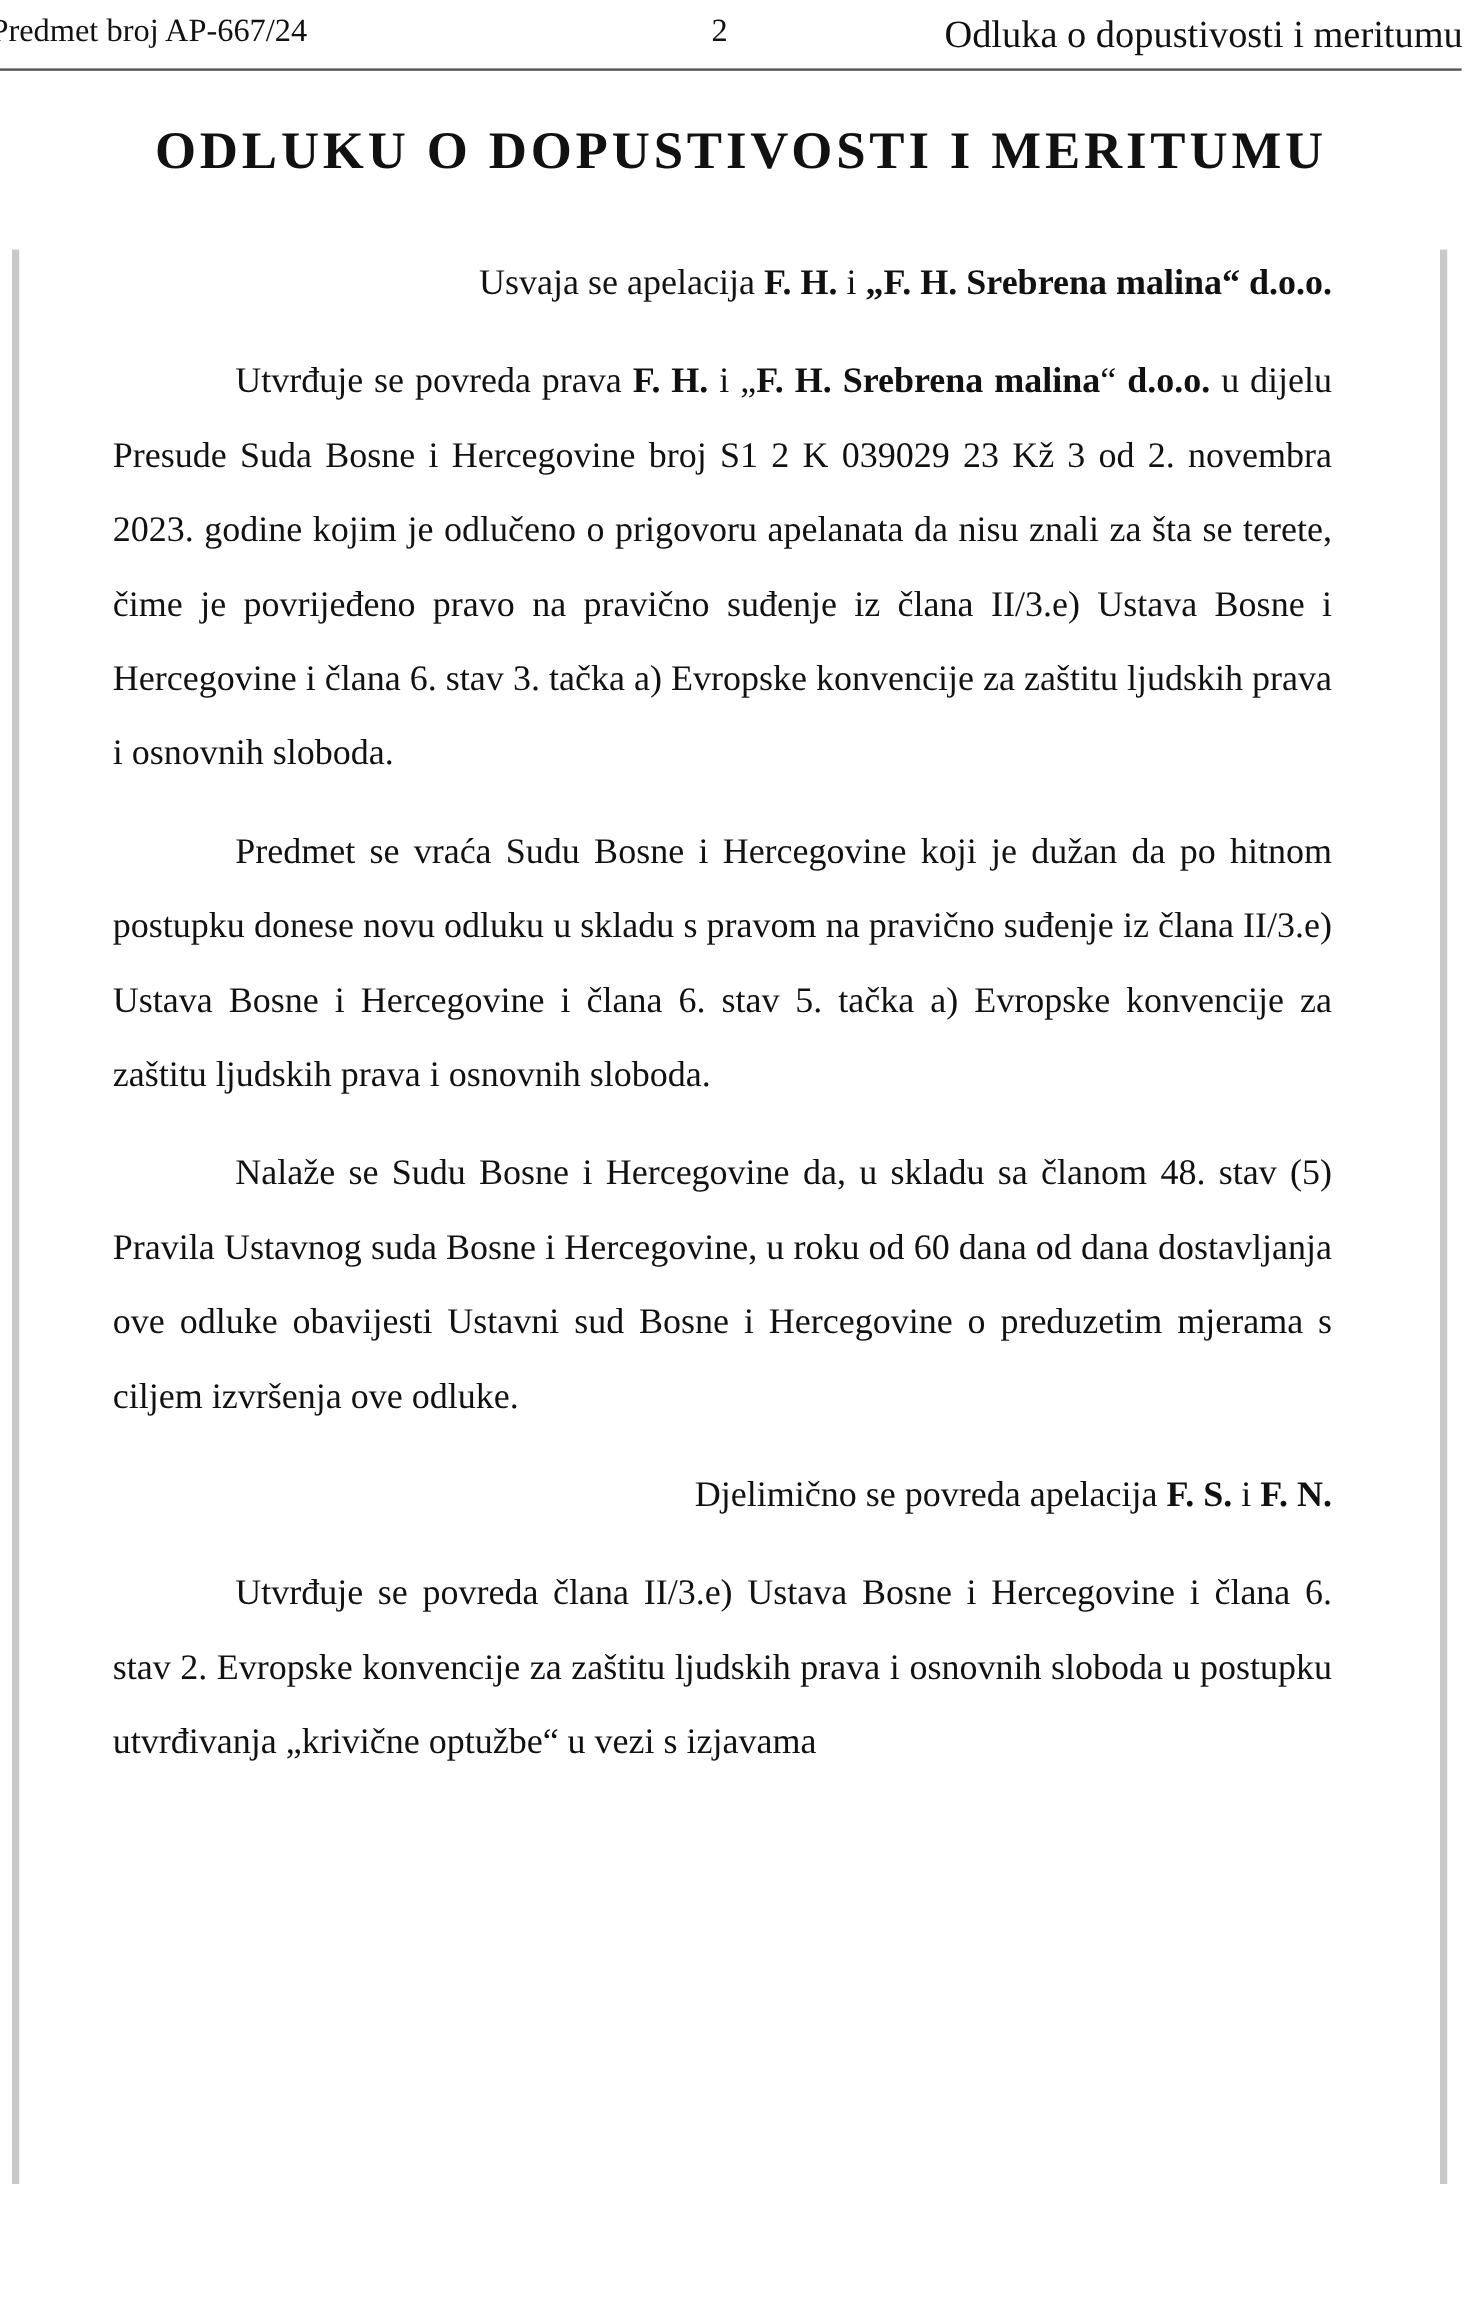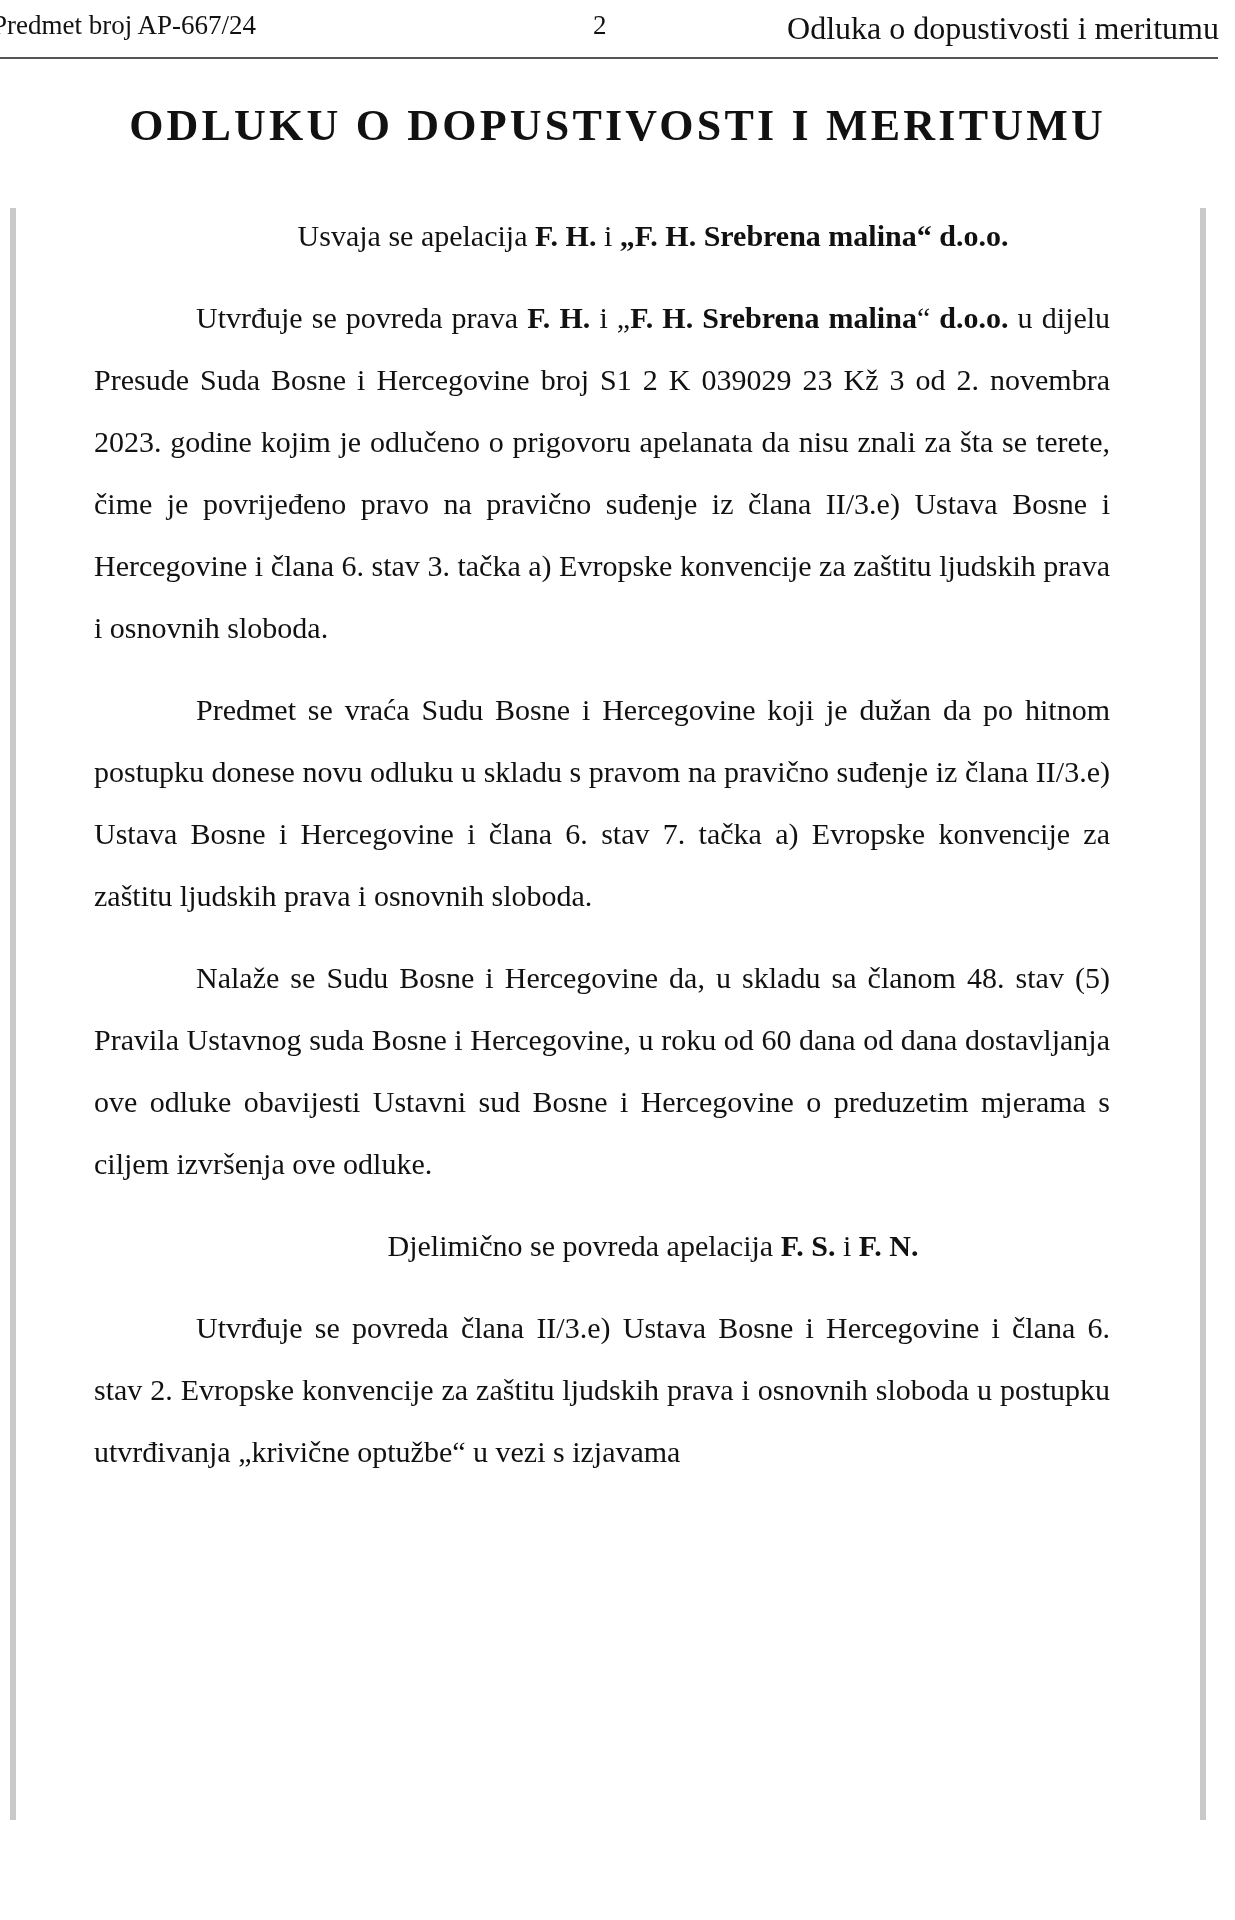--- a/index.html
+++ b/index.html
@@ -10,38 +10,38 @@
   .hdr-num { position:absolute; left:593px; top:10px; font-size:27px; }
   .hdr-right { position:absolute; right:16px; top:10px; font-size:32px; white-space:nowrap; }
   .hdr-rule { position:absolute; left:0; top:57px; width:1218px; height:2px; background:#555; }
   .title { position:absolute; left:0; top:100px; width:1235px; text-align:center;
            font-size:44px; font-weight:bold; letter-spacing:3.2px; }
   .bar { position:absolute; top:208px; width:6px; height:1612px; background:#c9c9c9; }
   .bar.left { left:10px; }
   .bar.right { left:1200px; }
   .body { position:absolute; left:94px; top:205px; width:1016px; font-size:30px; line-height:62px; }
   .para { margin:0 0 20px 0; text-align:justify; text-indent:102px; }
-  .para.center { text-indent:0; padding-left:102px; text-align:center; }
+  .para.center { text-indent:0; padding-left:102px; text-align:right; }
   .para b { font-weight:bold; }
 </style>
 </head>
 <body>
 
 <div class="header">
   <span class="hdr-left">Predmet broj AP-667/24</span>
   <span class="hdr-num">2</span>
   <span class="hdr-right">Odluka o dopustivosti i meritumu</span>
   <div class="hdr-rule"></div>
 </div>
 
 <div class="title">ODLUKU O DOPUSTIVOSTI I MERITUMU</div>
 
 <div class="bar left"></div>
 <div class="bar right"></div>
 
 <div class="body">
   <p class="para center"><span>Usvaja se apelacija </span><b>F. H.</b><span> i </span><b>„F. H. Srebrena malina“ d.o.o.</b></p>
   <p class="para"><span>Utvrđuje se povreda prava </span><b>F. H.</b><span> i „</span><b>F. H. Srebrena malina</b><span>“ </span><b>d.o.o.</b><span> u dijelu Presude Suda Bosne i Hercegovine broj S1 2 K 039029 23 Kž 3 od 2. novembra 2023. godine kojim je odlučeno o prigovoru apelanata da nisu znali za šta se terete, čime je povrijeđeno pravo na pravično suđenje iz člana II/3.e) Ustava Bosne i Hercegovine i člana 6. stav 3. tačka a) Evropske konvencije za zaštitu ljudskih prava i osnovnih sloboda.</span></p>
-  <p class="para"><span>Predmet se vraća Sudu Bosne i Hercegovine koji je dužan da po hitnom postupku donese novu odluku u skladu s pravom na pravično suđenje iz člana II/3.e) Ustava Bosne i Hercegovine i člana 6. stav 7. tačka a) Evropske konvencije za zaštitu ljudskih prava i osnovnih sloboda.</span></p>
+  <p class="para"><span>Predmet se vraća Sudu Bosne i Hercegovine koji je dužan da po hitnom postupku donese novu odluku u skladu s pravom na pravično suđenje iz člana II/3.e) Ustava Bosne i Hercegovine i člana 6. stav 5. tačka a) Evropske konvencije za zaštitu ljudskih prava i osnovnih sloboda.</span></p>
   <p class="para"><span>Nalaže se Sudu Bosne i Hercegovine da, u skladu sa članom 48. stav (5) Pravila Ustavnog suda Bosne i Hercegovine, u roku od 60 dana od dana dostavljanja ove odluke obavijesti Ustavni sud Bosne i Hercegovine o preduzetim mjerama s ciljem izvršenja ove odluke.</span></p>
   <p class="para center"><span>Djelimično se povreda apelacija </span><b>F. S.</b><span> i </span><b>F. N.</b></p>
   <p class="para"><span>Utvrđuje se povreda člana II/3.e) Ustava Bosne i Hercegovine i člana 6. stav 2. Evropske konvencije za zaštitu ljudskih prava i osnovnih sloboda u postupku utvrđivanja „krivične optužbe“ u vezi s izjavama</span></p>
 </div>
 
 </body></html>

